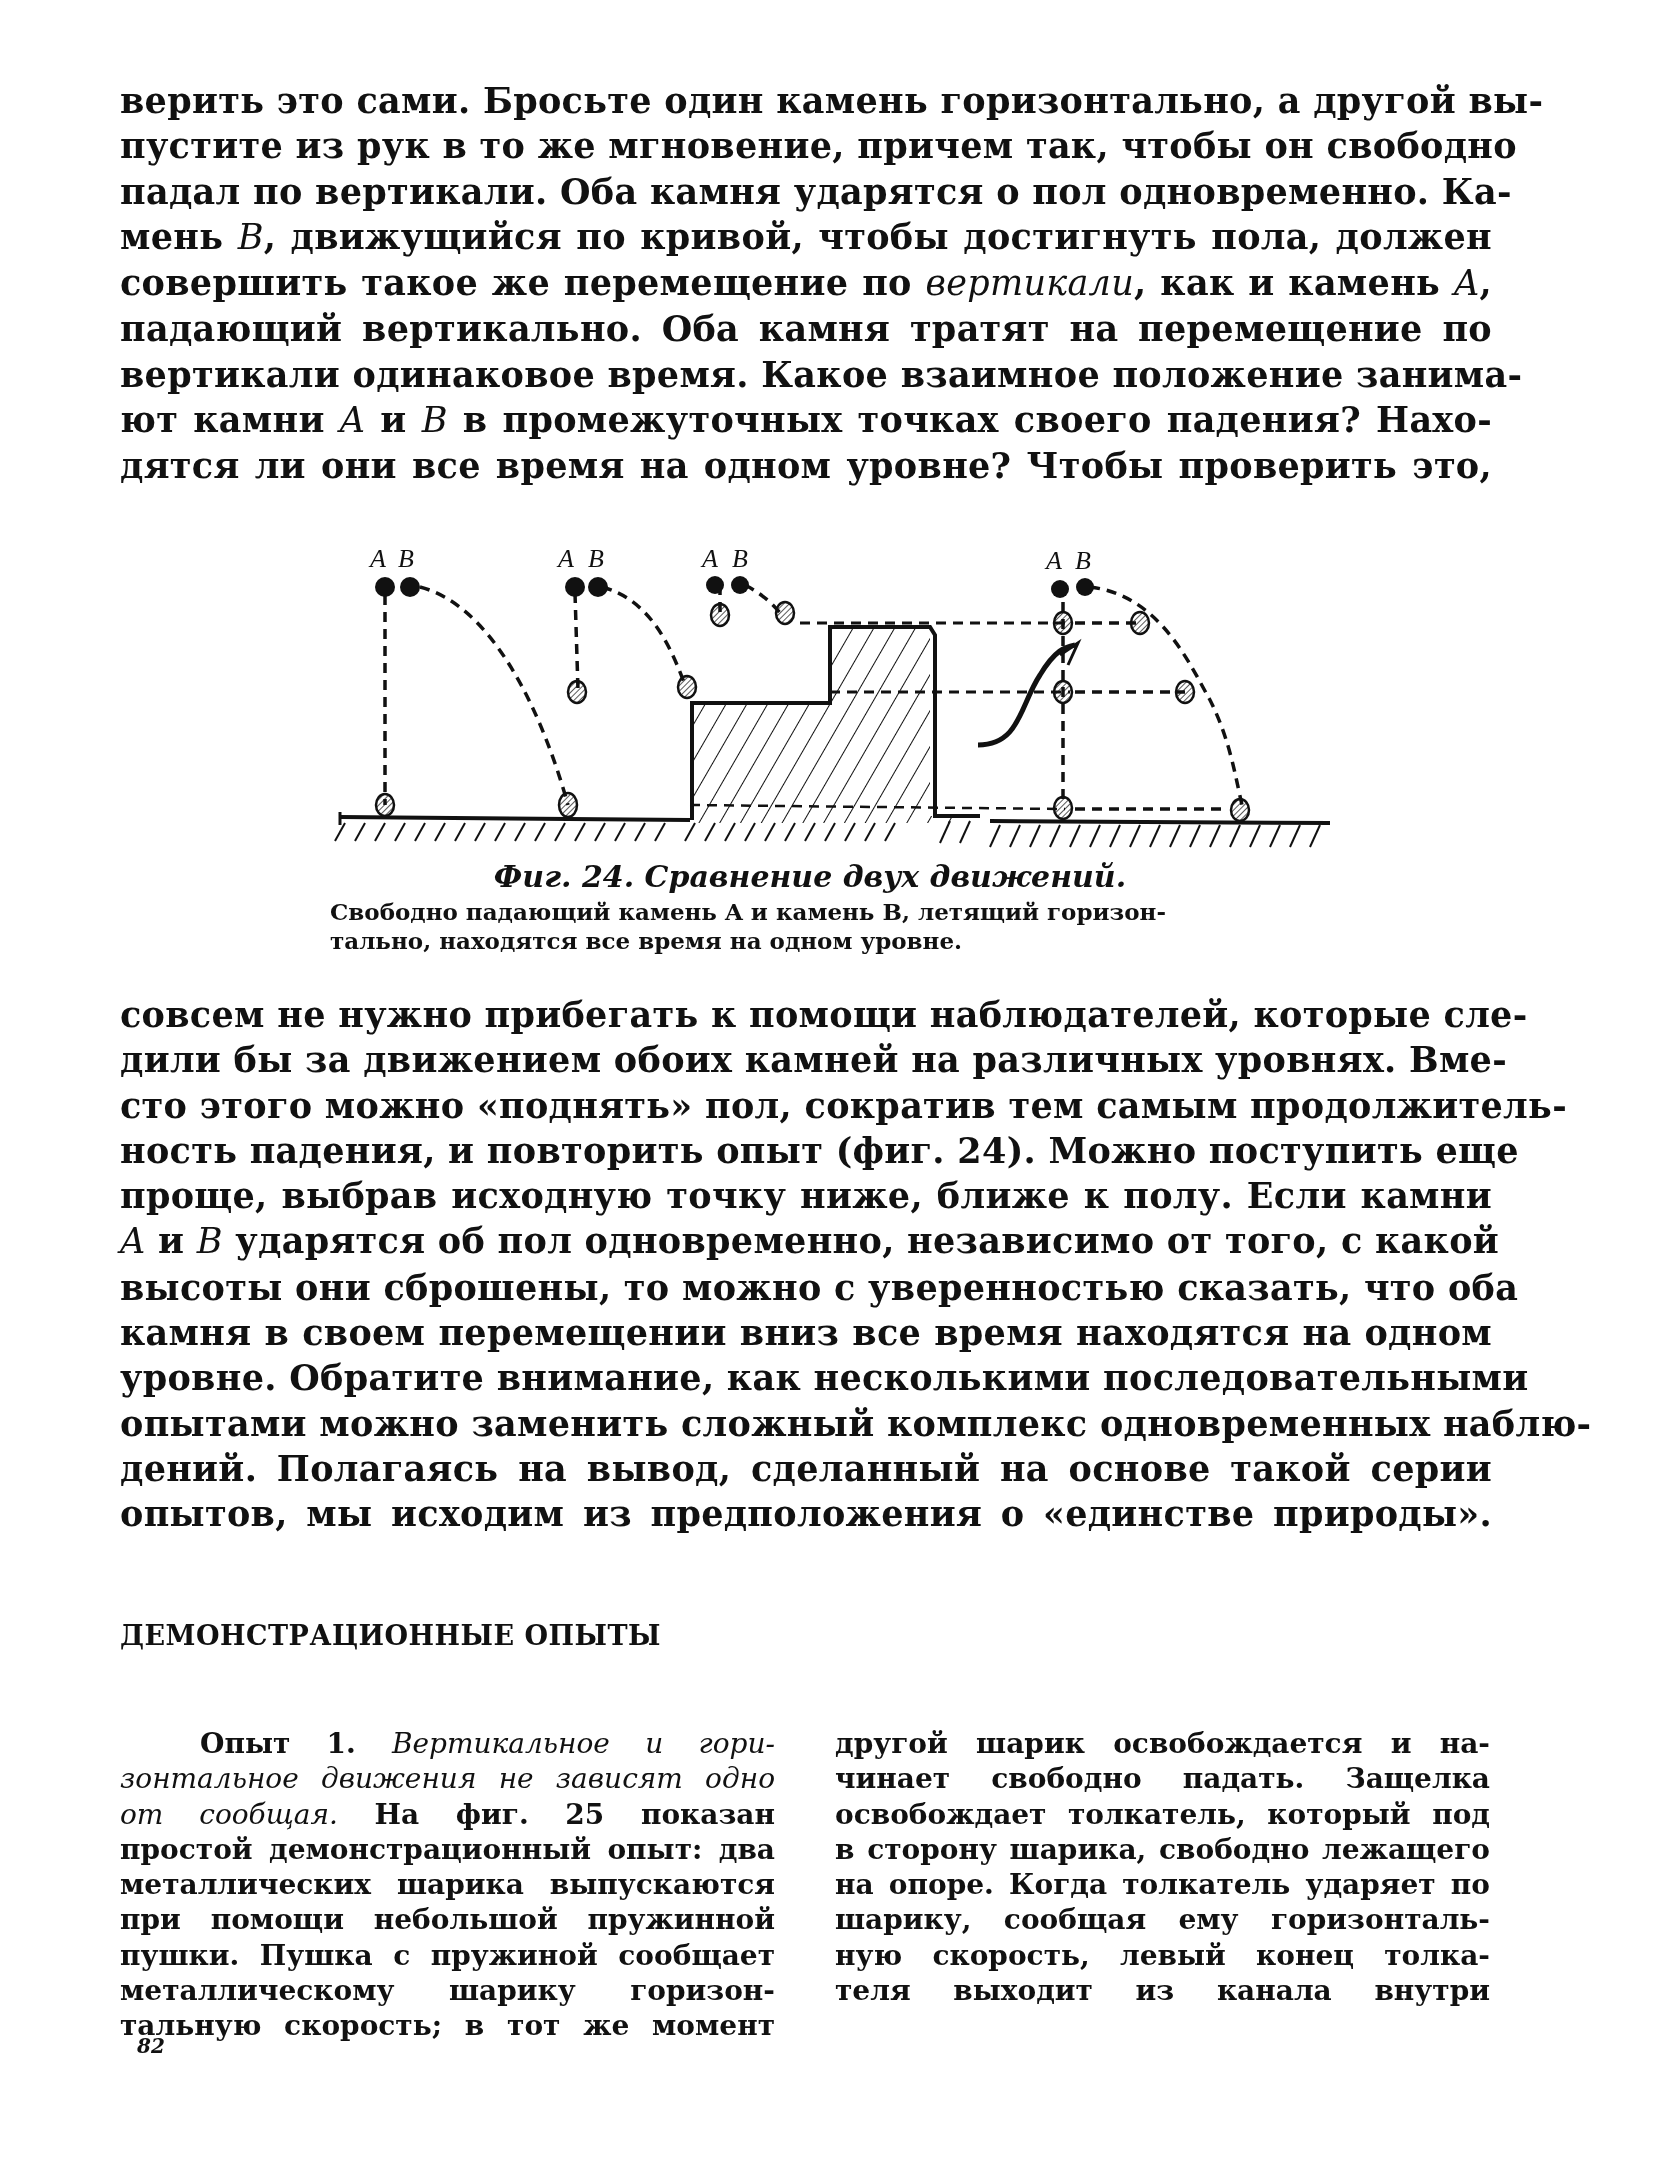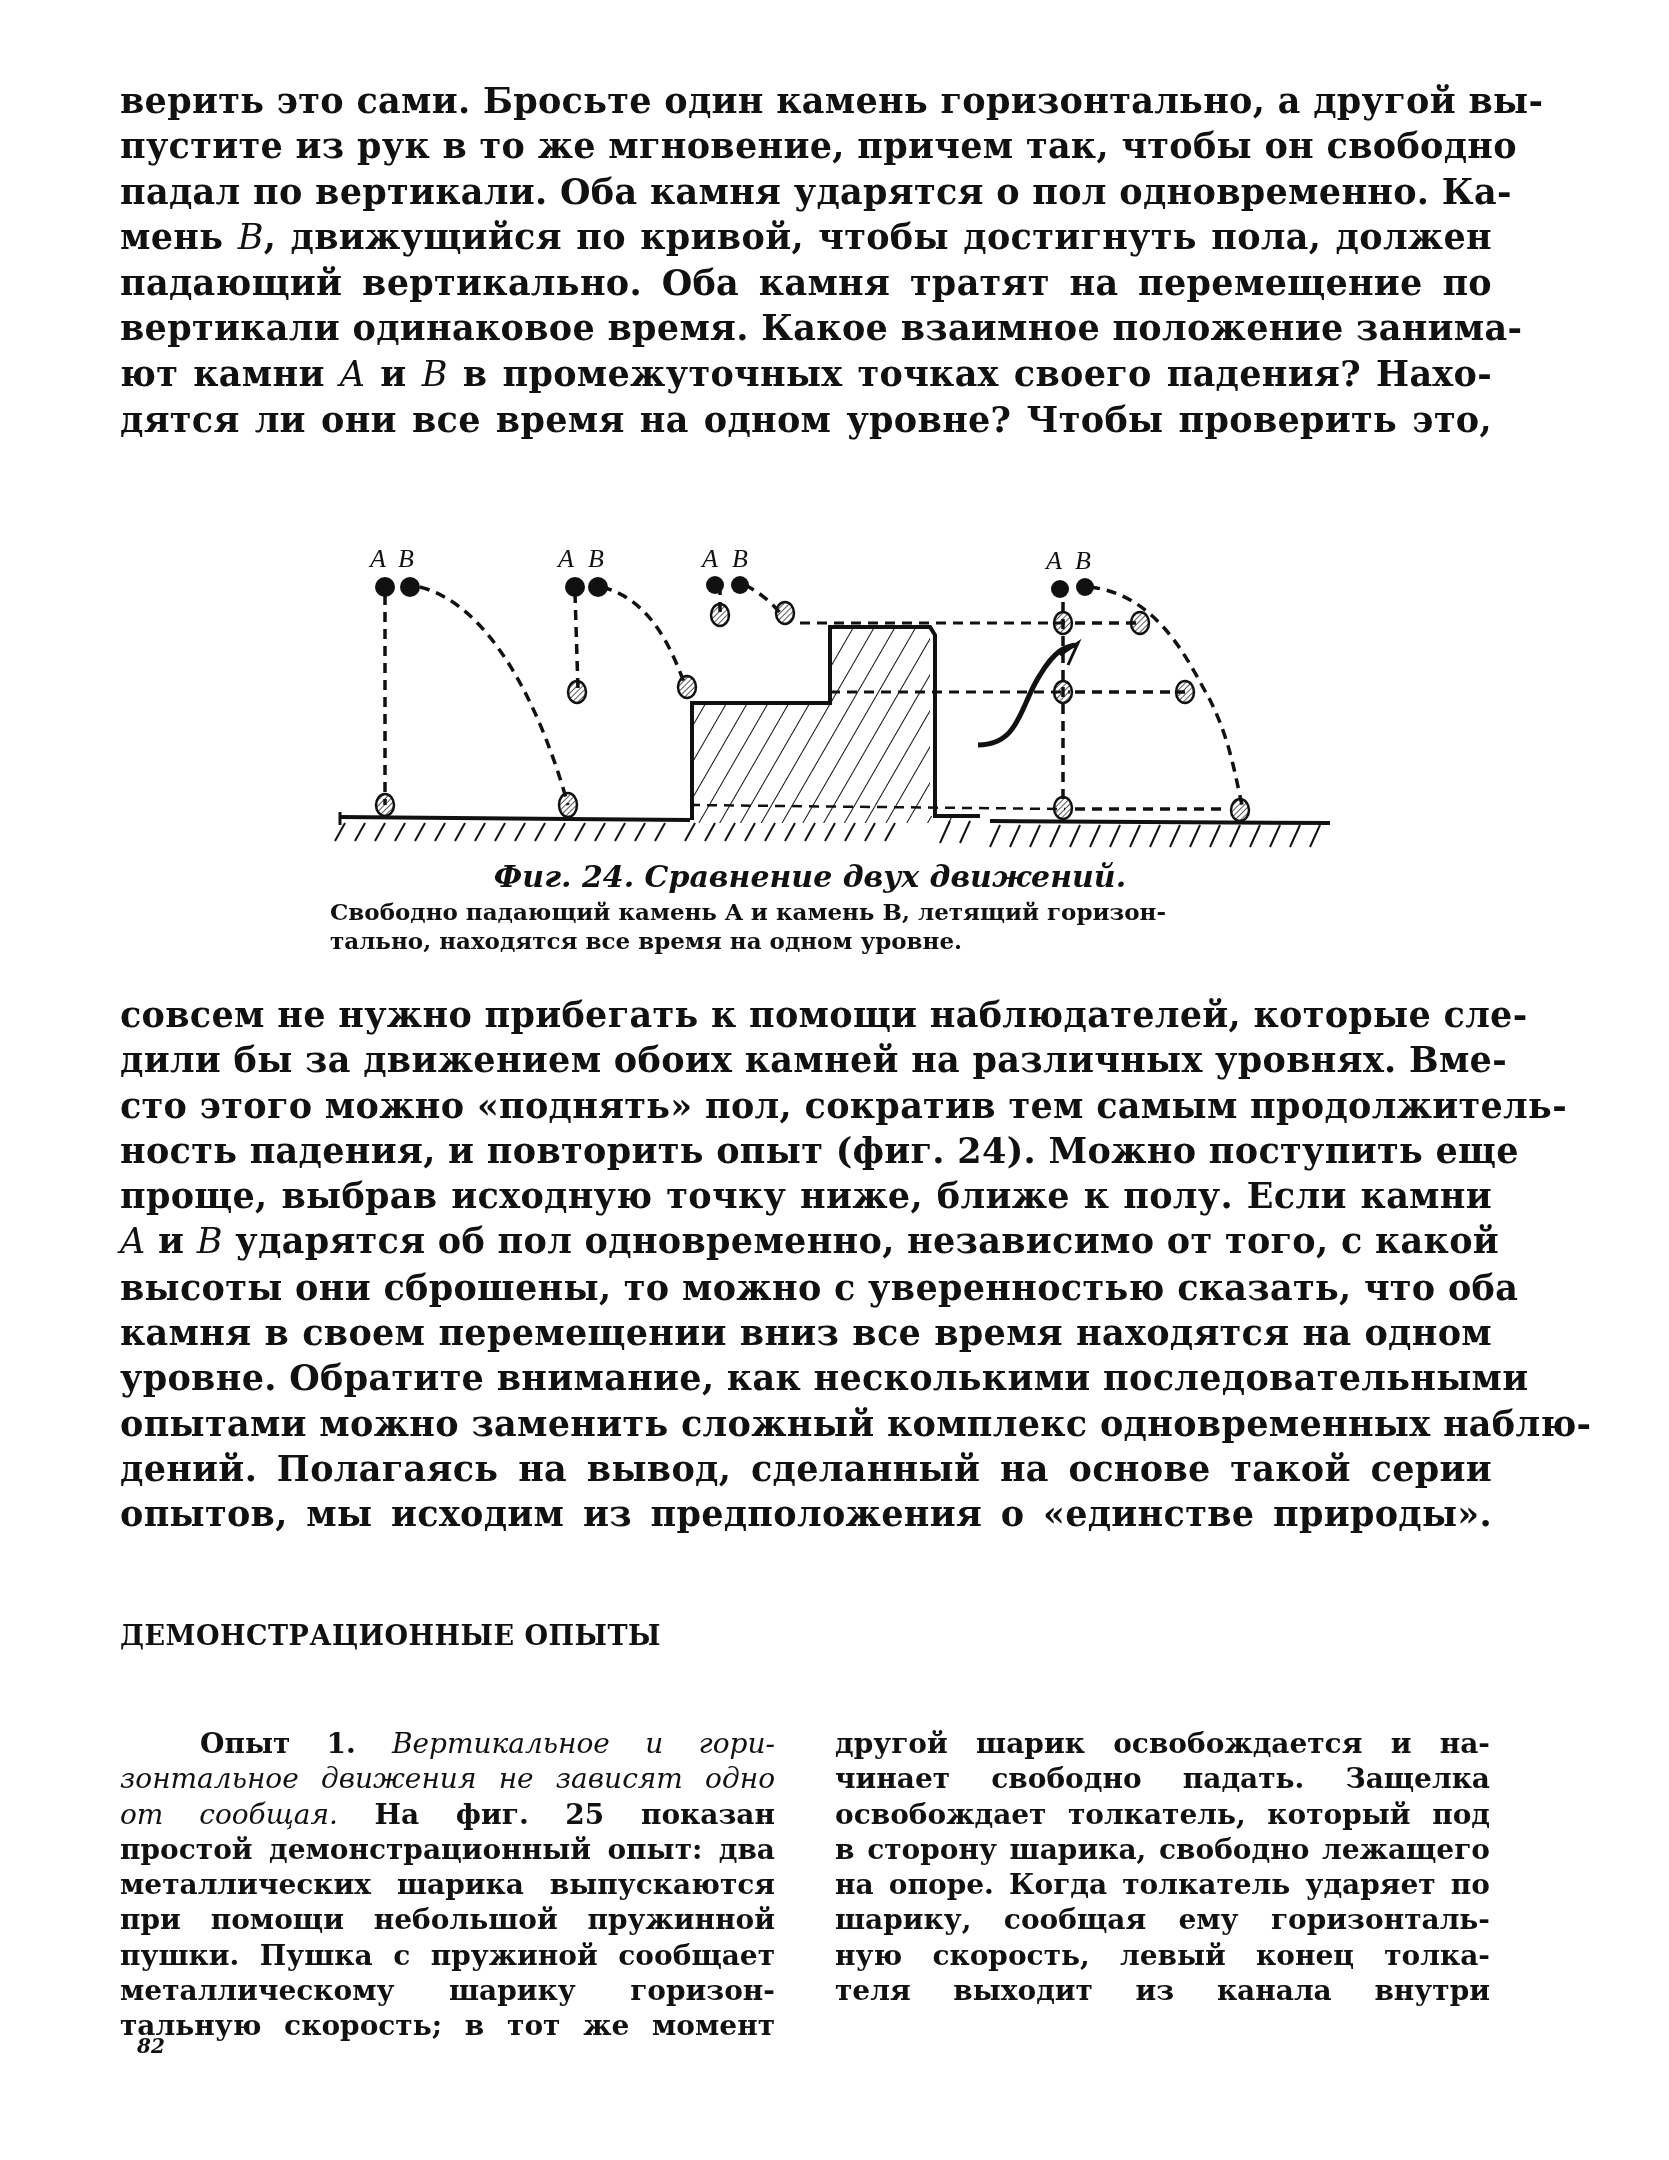--- a/index.html
+++ b/index.html
@@ -24,20 +24,21 @@
 </head>
 <body>
 
 <div class="page">
 
   <div class="para" style="top:78px;">
     <span class="line">верить это сами. Бросьте один камень горизонтально, а другой вы-</span>
     <span class="line">пустите из рук в то же мгновение, причем так, чтобы он свободно</span>
     <span class="line">падал по вертикали. Оба камня ударятся о пол одновременно. Ка-</span>
     <span class="line"><span>мень </span><span class="it">B</span><span>, движущийся по кривой, чтобы достигнуть пола, должен</span></span>
+    <span class="line"><span>совершить такое же перемещение по </span><span class="it">вертикали</span><span>, как и камень </span><span class="it">A</span><span>,</span></span>
     <span class="line">падающий вертикально. Оба камня тратят на перемещение по</span>
     <span class="line">вертикали одинаковое время. Какое взаимное положение занима-</span>
     <span class="line"><span>ют камни </span><span class="it">A</span><span> и </span><span class="it">B</span><span> в промежуточных точках своего падения? Нахо-</span></span>
     <span class="line">дятся ли они все время на одном уровне? Чтобы проверить это,</span>
   </div>
 
   <div class="figure">
     <svg viewBox="0 0 1000 330" xmlns="http://www.w3.org/2000/svg">
       <defs>
         <pattern id="hatch" patternUnits="userSpaceOnUse" width="18" height="18" patternTransform="rotate(30)">

